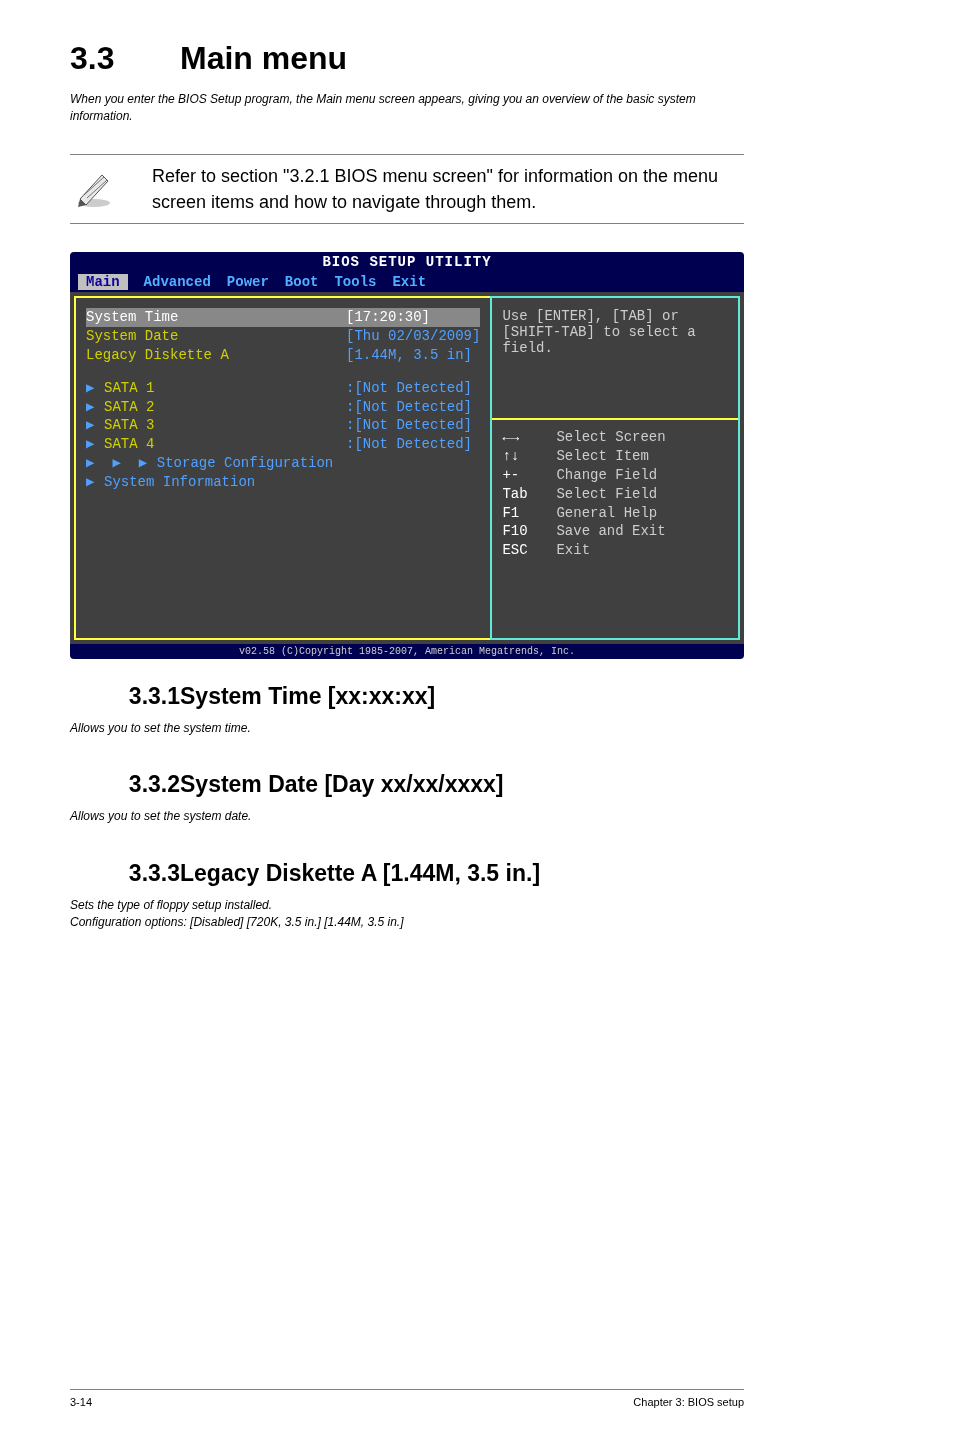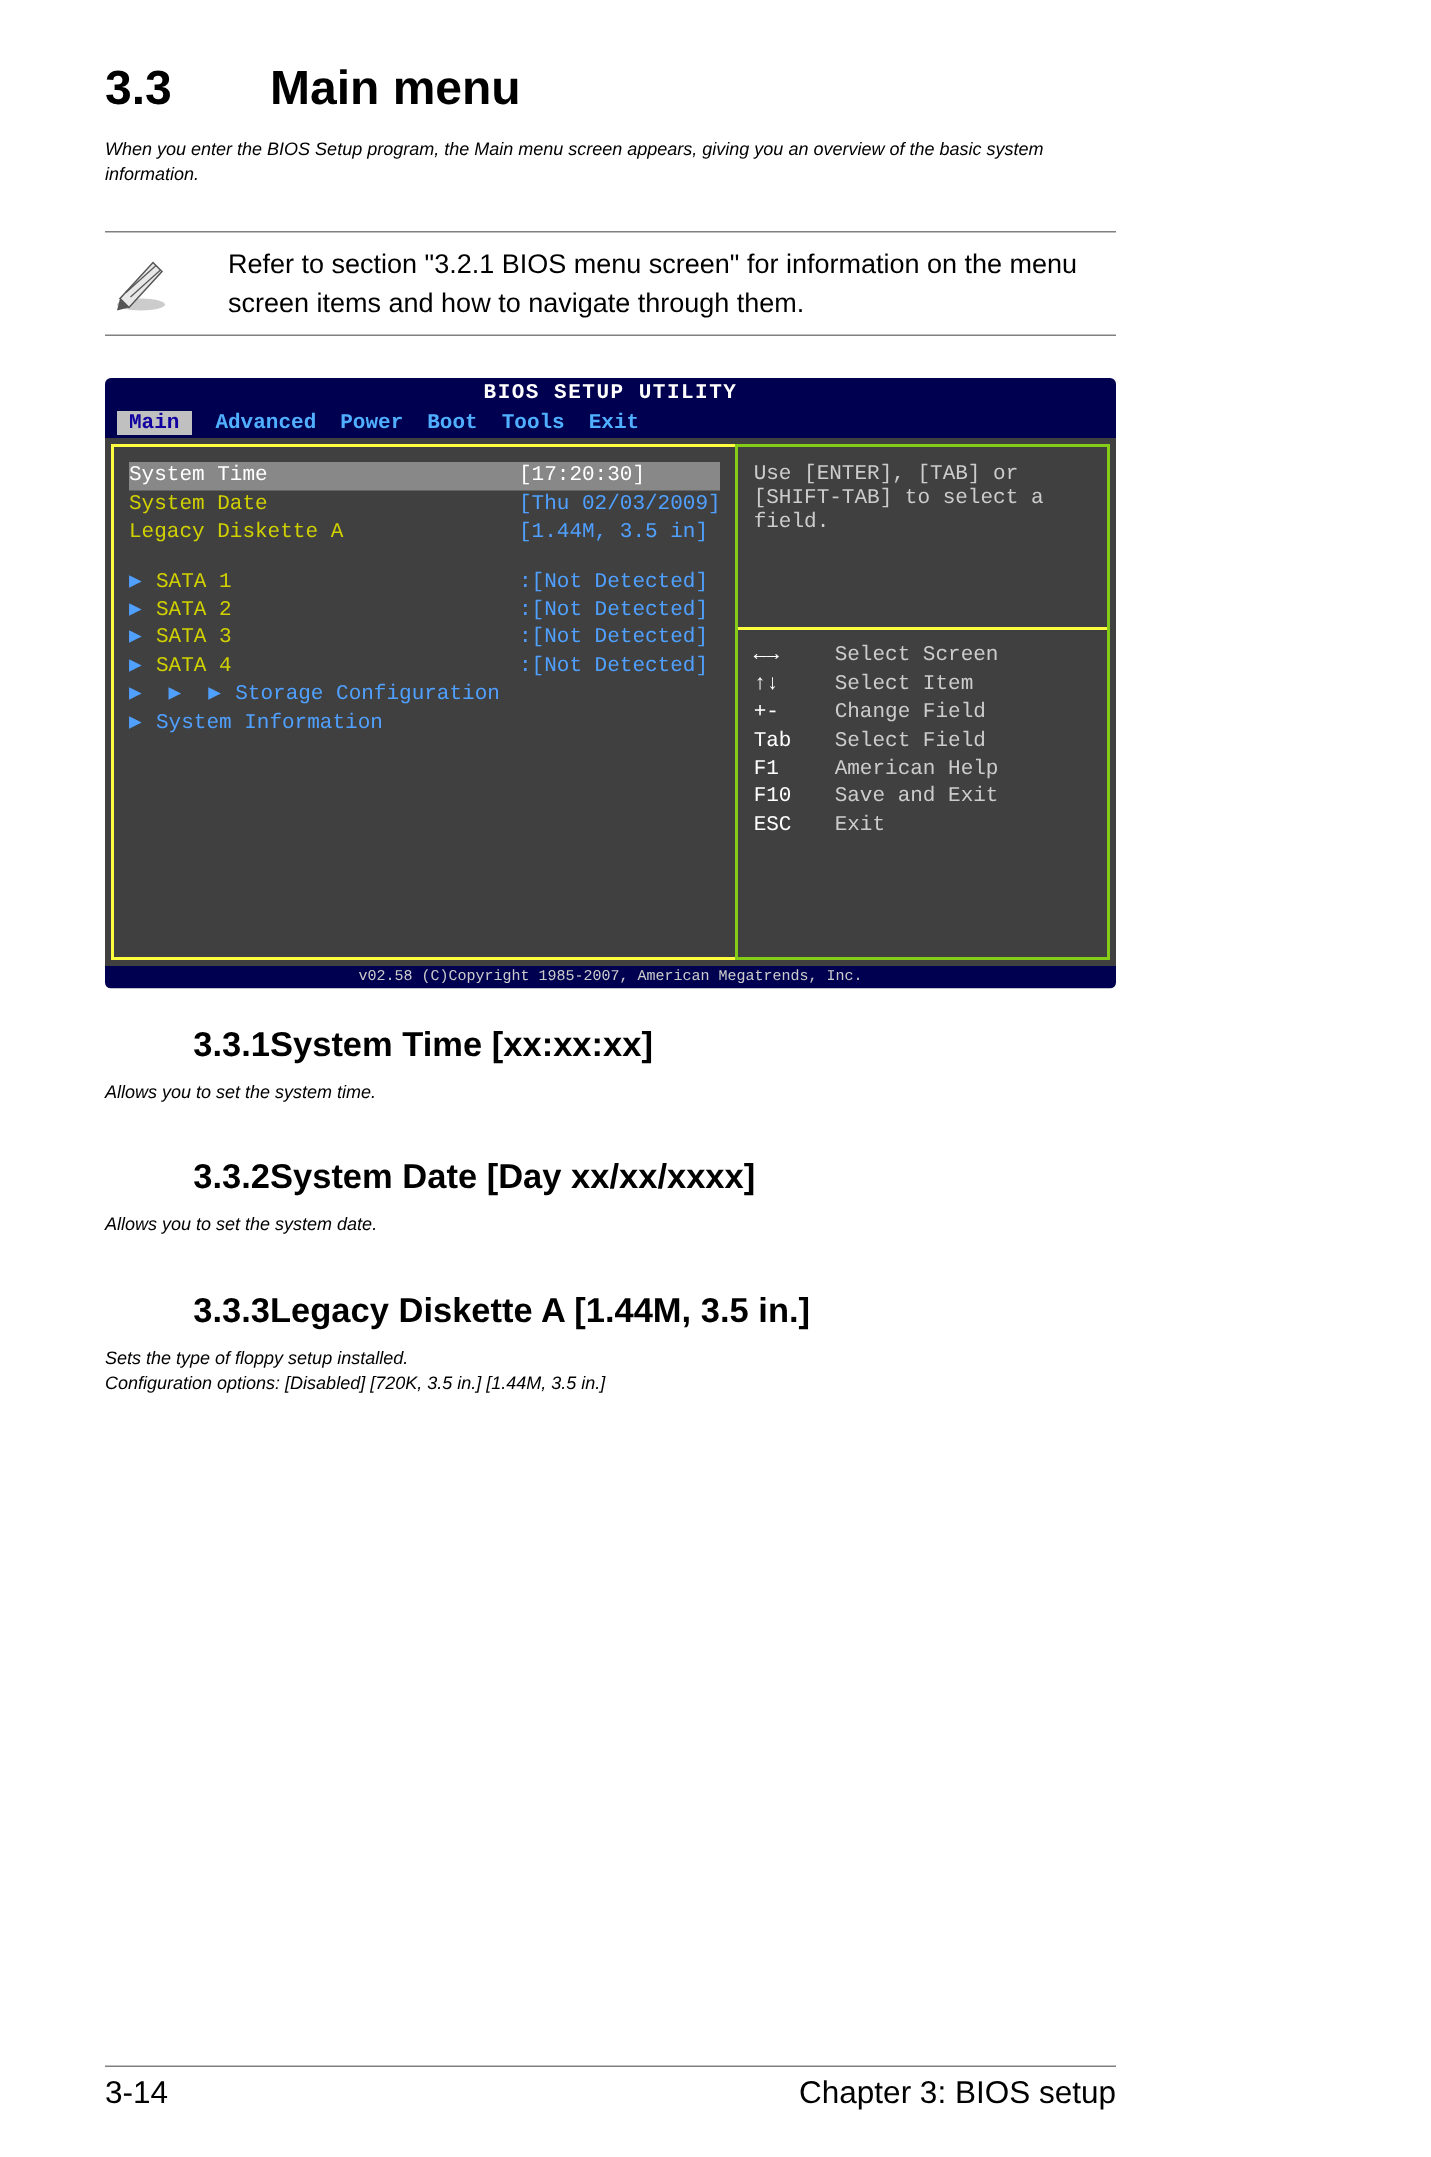--- a/index.html
+++ b/index.html
@@ -88,21 +88,21 @@
   .bios-left {
     flex: 1;
     border: 2px solid #ffff40;
     border-right: none;
     margin: 4px 0 4px 4px;
     padding: 10px 10px 40px 10px;
     min-height: 290px;
   }
   .bios-right {
     width: 280px;
-    border: 2px solid #84cc16;
+    border: 2px solid #5eead4;
     margin: 4px 4px 4px 0;
     padding: 10px 10px;
     color: #cccccc;
   }
   .bios-row { white-space: pre; line-height: 1.35; }
   .bios-row .lbl { display:inline-block; width:260px; }
   .bios-row .val { color: #50a0ff; }
   .sel-row { background:#888888; color:#fff; display:block; }
   .sel-row .val { color:#fff; }
   .tri { color:#50a0ff; display:inline-block; width:18px; }
@@ -132,21 +132,21 @@
   
   .pg-footer {
     position: absolute;
     bottom: 30px;
     left: 70px;
     right: 70px;
     border-top: 1px solid #808080;
     padding-top: 6px;
     display: flex;
     justify-content: space-between;
-    font-size: 21px;
+    font-size: 11px;
     color: #000;
     align-items: center;
   }
 </style>
 </head>
 <body>
 
 <div class="page">
 
   <h2 class="section-title">
@@ -193,21 +193,21 @@
         <span class="bios-row"><span class="tri">▶</span><span class="val">Storage Configuration</span></span>
         <span class="bios-row"><span class="tri">▶</span><span class="val">System Information</span></span>
       </div>
       <div class="bios-right">
         <div style="min-height:60px;">Use [ENTER], [TAB] or [SHIFT-TAB] to select a field.</div>
         <hr class="bios-help-div">
         <div class="bios-keyrow"><span class="k">←→</span><span>Select Screen</span></div>
         <div class="bios-keyrow"><span class="k">↑↓</span><span>Select Item</span></div>
         <div class="bios-keyrow"><span class="k">+-</span><span>Change Field</span></div>
         <div class="bios-keyrow"><span class="k">Tab</span><span>Select Field</span></div>
-        <div class="bios-keyrow"><span class="k">F1</span><span>American Help</span></div>
+        <div class="bios-keyrow"><span class="k">F1</span><span>General Help</span></div>
         <div class="bios-keyrow"><span class="k">F10</span><span>Save and Exit</span></div>
         <div class="bios-keyrow"><span class="k">ESC</span><span>Exit</span></div>
       </div>
     </div>
     <div class="bios-footer">v02.58 (C)Copyright 1985-2007, American Megatrends, Inc.</div>
   </div>
 
   <h3 class="sub">
     <span class="snum">3.3.1</span><span>System Time [xx:xx:xx]</span>
   </h3>

